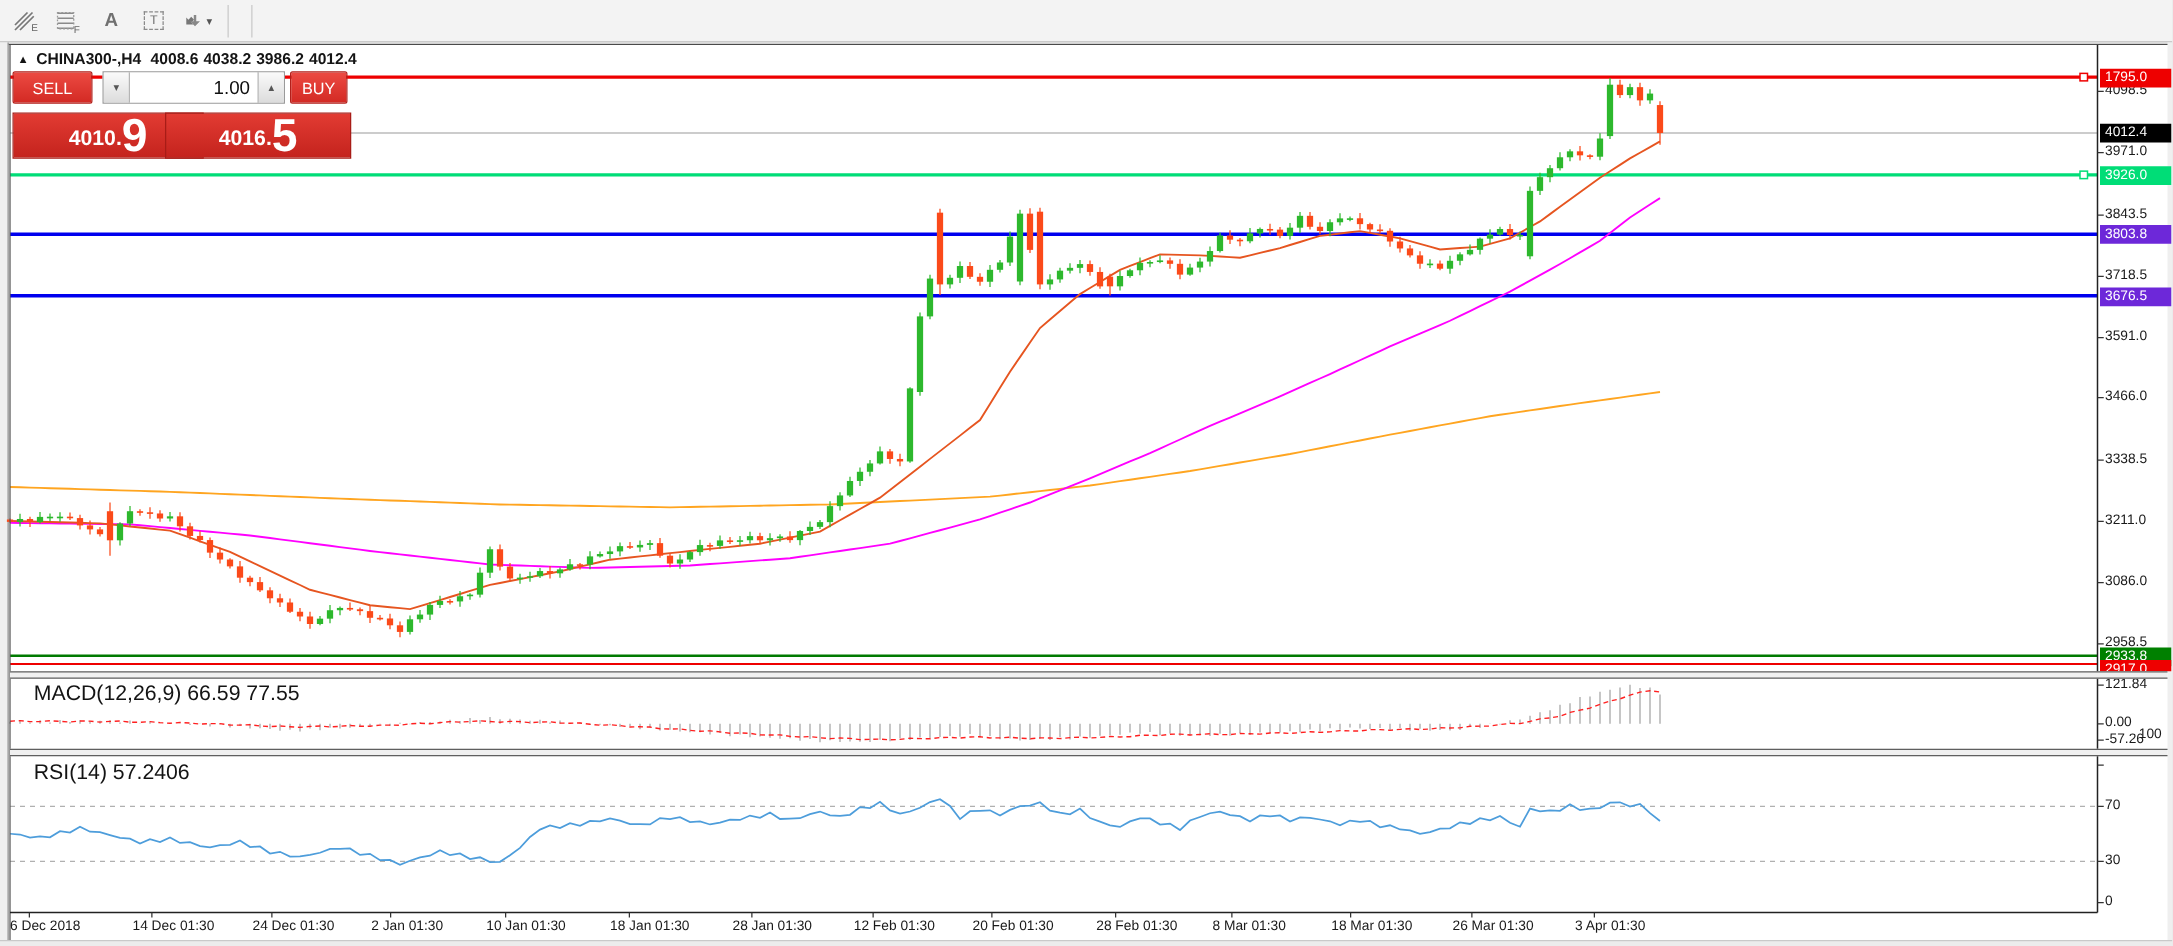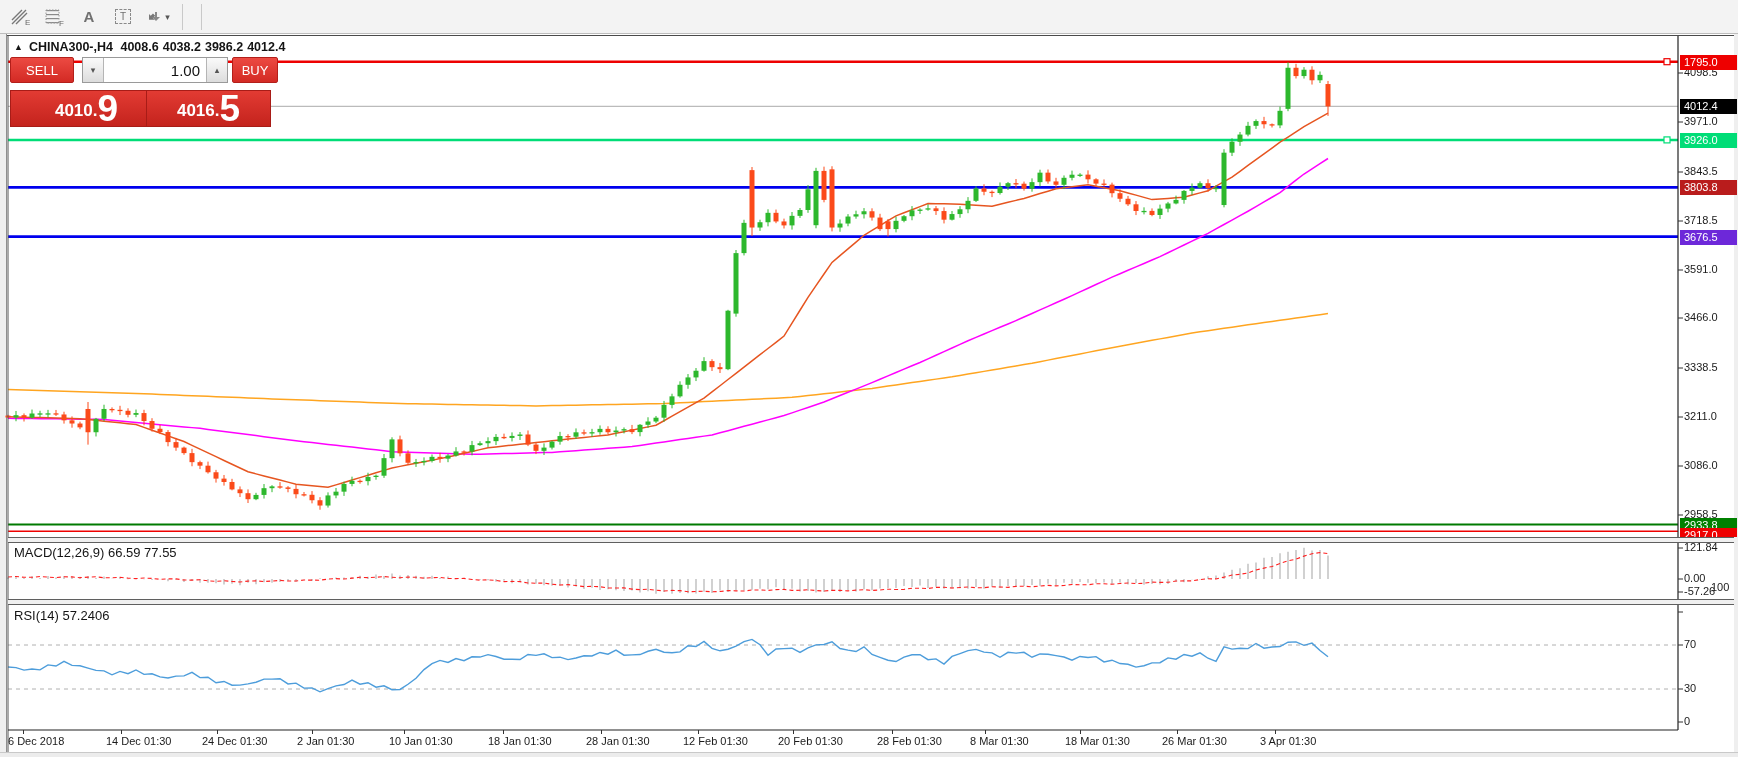--- a/index.html
+++ b/index.html
@@ -26,21 +26,21 @@
   .right-strip{position:absolute;left:1734px;top:34px;width:4px;height:723px;background:#efefef;}
   .bottom-strip{position:absolute;left:0;top:752px;width:1738px;height:5px;background:#ececec;border-top:1px solid #c9c9c9;}
   .win-top{position:absolute;left:7px;top:35px;width:1727px;height:1px;background:#4a4a4a;}
   
   svg.plot{position:absolute;left:0;top:0;z-index:1;}
   .divider{position:absolute;left:8px;width:1726px;height:4px;background:#f0f0f0;
     border-top:1px solid #5f5f5f;border-bottom:1px solid #5f5f5f;box-sizing:content-box;z-index:4;cursor:row-resize;}
   .chart-title{position:absolute;left:14px;top:40px;z-index:5;font-size:12.5px;font-weight:bold;color:#141414;}
   .chart-title .tri{font-size:9px;margin-right:6px;vertical-align:1px;}
   .chart-title span{margin-right:4px;}
-  .panel-label{position:absolute;z-index:3;font-size:13px;color:#141414;}
+  .panel-label{position:absolute;z-index:3;font-size:17px;color:#141414;margin-left:13px;}
   
   .ax-label{position:absolute;left:1684px;z-index:2;font-size:11px;color:#1a1a1a;white-space:nowrap;}
   .ax-badge{position:absolute;left:1680px;width:53px;height:15px;z-index:2;font-size:11px;color:#fff;
     line-height:15px;padding-left:4px;white-space:nowrap;overflow:hidden;}
   .date-label{position:absolute;top:735px;z-index:2;font-size:11px;color:#1a1a1a;white-space:nowrap;}
   .date-tick{position:absolute;top:730px;width:1px;height:4px;background:#333;z-index:2;}
   
   .trade-panel{position:absolute;left:10px;top:57px;width:268px;height:70px;z-index:6;}
   .tp-btn{position:absolute;height:26px;background:linear-gradient(#ec4a42,#d32a24);color:#fff;
     font-size:13px;display:flex;align-items:center;justify-content:center;border-radius:2px;
@@ -658,21 +658,21 @@
       <button class="tp-spin-btn">▾</button>
       <input class="tp-vol" value="1.00" style="">
       <button class="tp-spin-btn up">▴</button>
     </div>
     <div class="tp-btn" style="left:222px;top:0;width:46px">BUY</div>
     <div class="tp-price" style="left:0;width:153px">
       <span class="main">4010</span>
         <span class="dot">.</span>
         <span class="big">9</span>
     </div>
-    <div class="tp-price" style="left:136px;width:125px">
+    <div class="tp-price" style="left:122px;width:149px">
       <span class="main">4016</span>
         <span class="dot">.</span>
         <span class="big">5</span>
     </div>
   </div>
 
   <div id="axis-layer">
       <div class="ax-label" style="top: 66px;">4098.5</div>
       <div class="ax-label" style="top: 115px;">3971.0</div>
       <div class="ax-label" style="top: 165px;">3843.5</div>
@@ -686,21 +686,21 @@
       <div class="ax-label" style="top: 541px;">121.84</div>
       <div class="ax-label" style="top: 572px;">0.00</div>
       <div class="ax-label" style="top: 585px;">-57.26</div>
       <div class="ax-label" style="top: 581px; margin-left: 27px;">100</div>
       <div class="ax-label" style="top: 638px;">70</div>
       <div class="ax-label" style="top: 682px;">30</div>
       <div class="ax-label" style="top: 715px;">0</div>
       <div class="ax-badge" style="top: 54.5px; background: rgb(238, 0, 0); z-index: 2;">1795.0</div>
       <div class="ax-badge" style="top: 98.5px; background: rgb(0, 0, 0); z-index: 2;">4012.4</div>
       <div class="ax-badge" style="top: 132.5px; background: rgb(0, 221, 119); z-index: 2;">3926.0</div>
-      <div class="ax-badge" style="top: 179.5px; background: #b91c1c; z-index: 2;">3803.8</div>
+      <div class="ax-badge" style="top: 179.5px; background: #6d28d9; z-index: 2;">3803.8</div>
       <div class="ax-badge" style="top: 229.5px; background: #6d28d9; z-index: 2;">3676.5</div>
       <div class="ax-badge" style="top: 517.5px; background: rgb(0, 128, 0); z-index: 2;">2933.8</div>
       <div class="ax-badge" style="top: 527.5px; background: rgb(238, 0, 0); z-index: 2; height: 9px;">2917.0</div>
     </div>
   <div id="date-layer">
       <div class="date-label" style="left: 8px;">6 Dec 2018</div>
       <div class="date-tick" style="left: 23px;"></div>
       <div class="date-label" style="left: 106px;">14 Dec 01:30</div>
       <div class="date-tick" style="left: 121px;"></div>
       <div class="date-label" style="left: 202px;">24 Dec 01:30</div>

